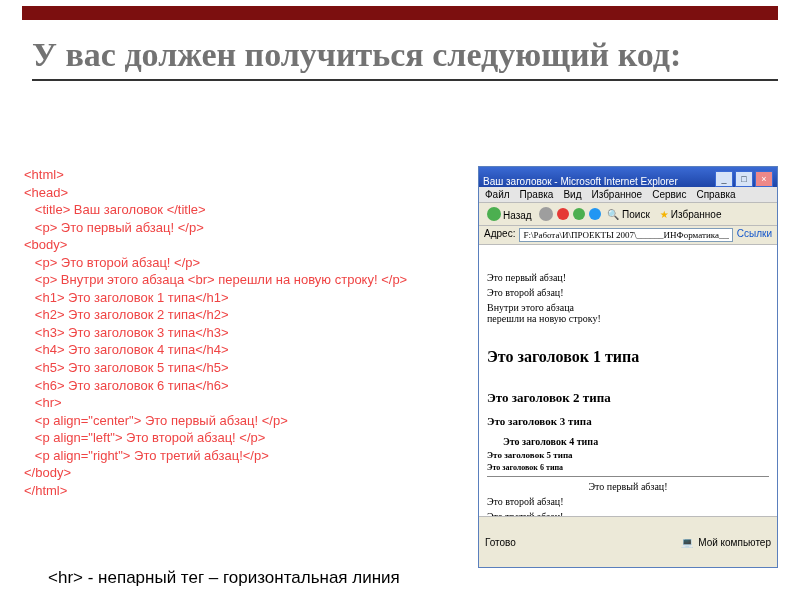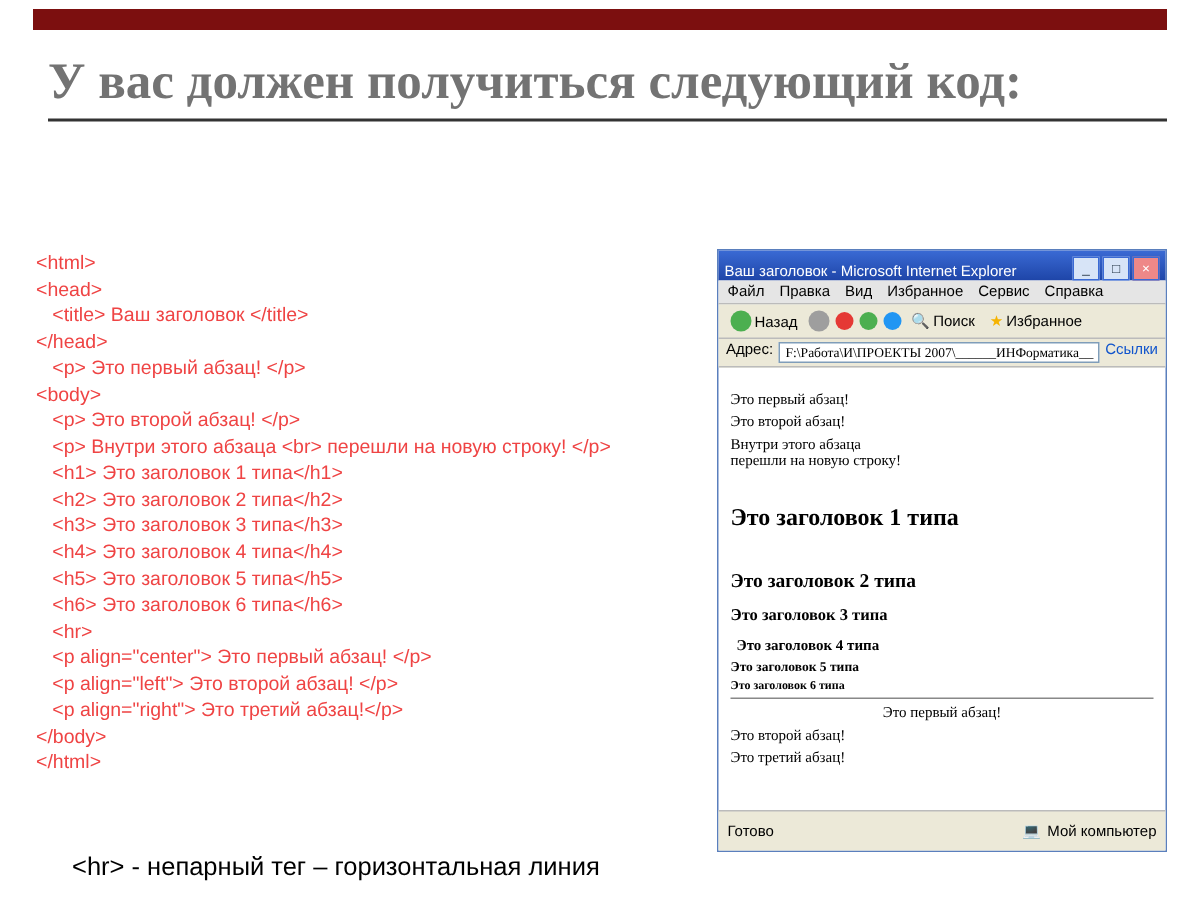--- a/index.html
+++ b/index.html
@@ -13,44 +13,43 @@
   .ie{position:absolute;top:166px;left:478px;width:298px;height:400px;border:1px solid #5a7fbd;background:#fff;font:10px Tahoma,Arial,sans-serif}
   .ie-title{height:20px;background:linear-gradient(#3a6ad4,#1e45a8);color:#fff;display:flex;align-items:flex-end;padding:0 4px}
   .ie-title .tt{flex:1}
   .wbtn{width:16px;height:14px;margin-left:2px;background:#d7e4f7;border:1px solid #3a6ad4;display:inline-flex;align-items:center;justify-content:center;font-size:9px;color:#234}
   .menu{display:flex;gap:10px;padding:2px 6px;background:#e5e5e5;border-bottom:1px solid #bbb;color:#000}
   .tb{display:flex;align-items:center;gap:4px;padding:3px 5px;background:#ece9d8;border-bottom:1px solid #bbb}
   .tb-btn{display:inline-flex;align-items:flex-end;gap:2px;padding:1px 3px}
   .dot{width:14px;height:14px;border-radius:50%;display:inline-block}
   .addr{display:flex;align-items:flex-start;gap:4px;padding:2px 5px;background:#ece9d8;border-bottom:1px solid #bbb}
   .addr input{flex:1;font:9px Tahoma;padding:1px 3px;border:1px solid #7f9db9;background:#fff}
-  .viewport{height:292px;overflow:auto;padding:12px 8px;font:10px 'Times New Roman',serif;color:#000}
+  .viewport{height:292px;overflow:auto;padding:23px 8px;font:10px 'Times New Roman',serif;color:#000}
   .viewport h1{font:bold 16px 'Times New Roman';margin:24px 0}
   .viewport h2{font:bold 13px 'Times New Roman';margin:5px 0}
   .viewport h3{font:bold 11px 'Times New Roman';margin:9px 0}
-  .viewport h4{font:bold 10px 'Times New Roman';margin:3px 4px}
+  .viewport h4{font:bold 10px 'Times New Roman';margin:3px 16px}
   .viewport h5{font:bold 9px 'Times New Roman';margin:3px 0}
   .viewport h6{font:bold 8px 'Times New Roman';margin:3px 0}
   .viewport p{margin:4px 0}
   .viewport hr{border:none;border-top:1px solid #888;margin:4px 0}
-  .status{position:absolute;left:0;right:0;bottom:0;height:18px;background:#ece9d8;border-top:1px solid #bbb;display:flex;align-items:center;padding:4px 6px;gap:12px}
+  .status{position:absolute;left:0;right:0;bottom:0;height:18px;background:#ece9d8;border-top:1px solid #bbb;display:flex;align-items:center;padding:16px 6px;gap:12px}
   .lnk{color:#15c}
 </style>
 </head>
 <body>
 
 <div class="slide">
   <div class="top-line"></div>
   <div class="title">У вас должен получиться следующий код:</div>
 
   <div class="code-col" id="code-col">
       <span>&lt;html&gt;</span>
       <span>&lt;head&gt;</span>
       <span>   &lt;title&gt; Ваш заголовок &lt;/title&gt;</span>
-      <span>&lt;/head&gt;</span>
       <span>   &lt;p&gt; Это первый абзац! &lt;/p&gt;</span>
       <span>&lt;body&gt;</span>
       <span>   &lt;p&gt; Это второй абзац! &lt;/p&gt;</span>
       <span>   &lt;p&gt; Внутри этого абзаца &lt;br&gt; перешли на новую строку! &lt;/p&gt;</span>
       <span>   &lt;h1&gt; Это заголовок 1 типа&lt;/h1&gt;</span>
       <span>   &lt;h2&gt; Это заголовок 2 типа&lt;/h2&gt;</span>
       <span>   &lt;h3&gt; Это заголовок 3 типа&lt;/h3&gt;</span>
       <span>   &lt;h4&gt; Это заголовок 4 типа&lt;/h4&gt;</span>
       <span>   &lt;h5&gt; Это заголовок 5 типа&lt;/h5&gt;</span>
       <span>   &lt;h6&gt; Это заголовок 6 типа&lt;/h6&gt;</span>

